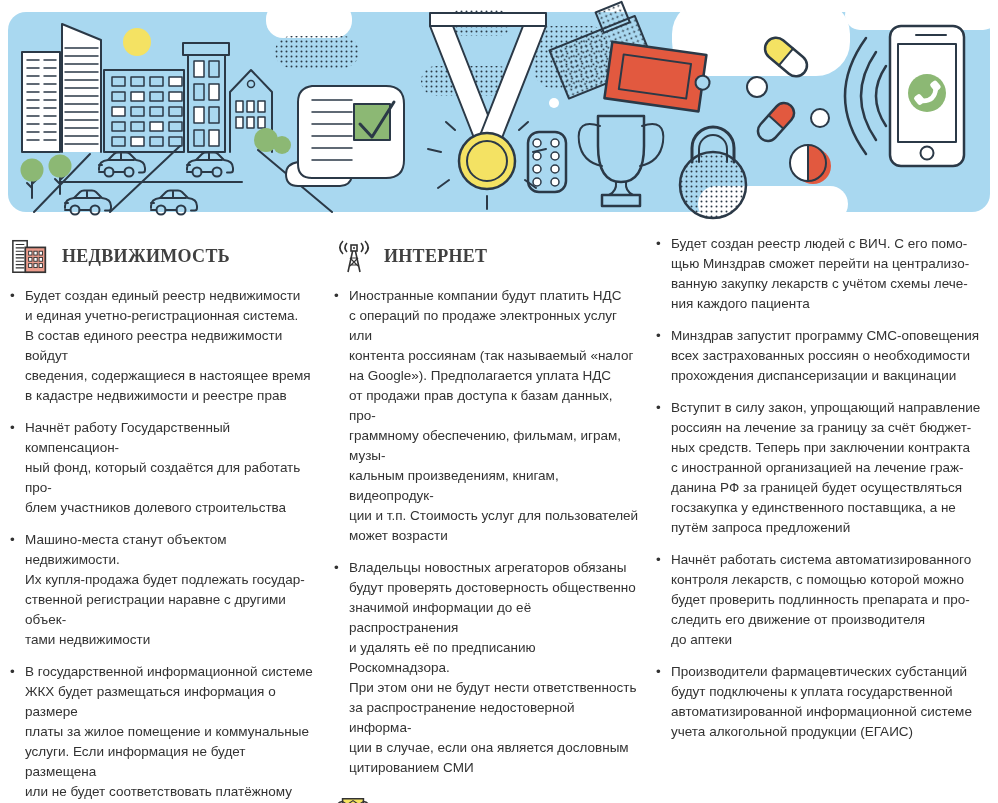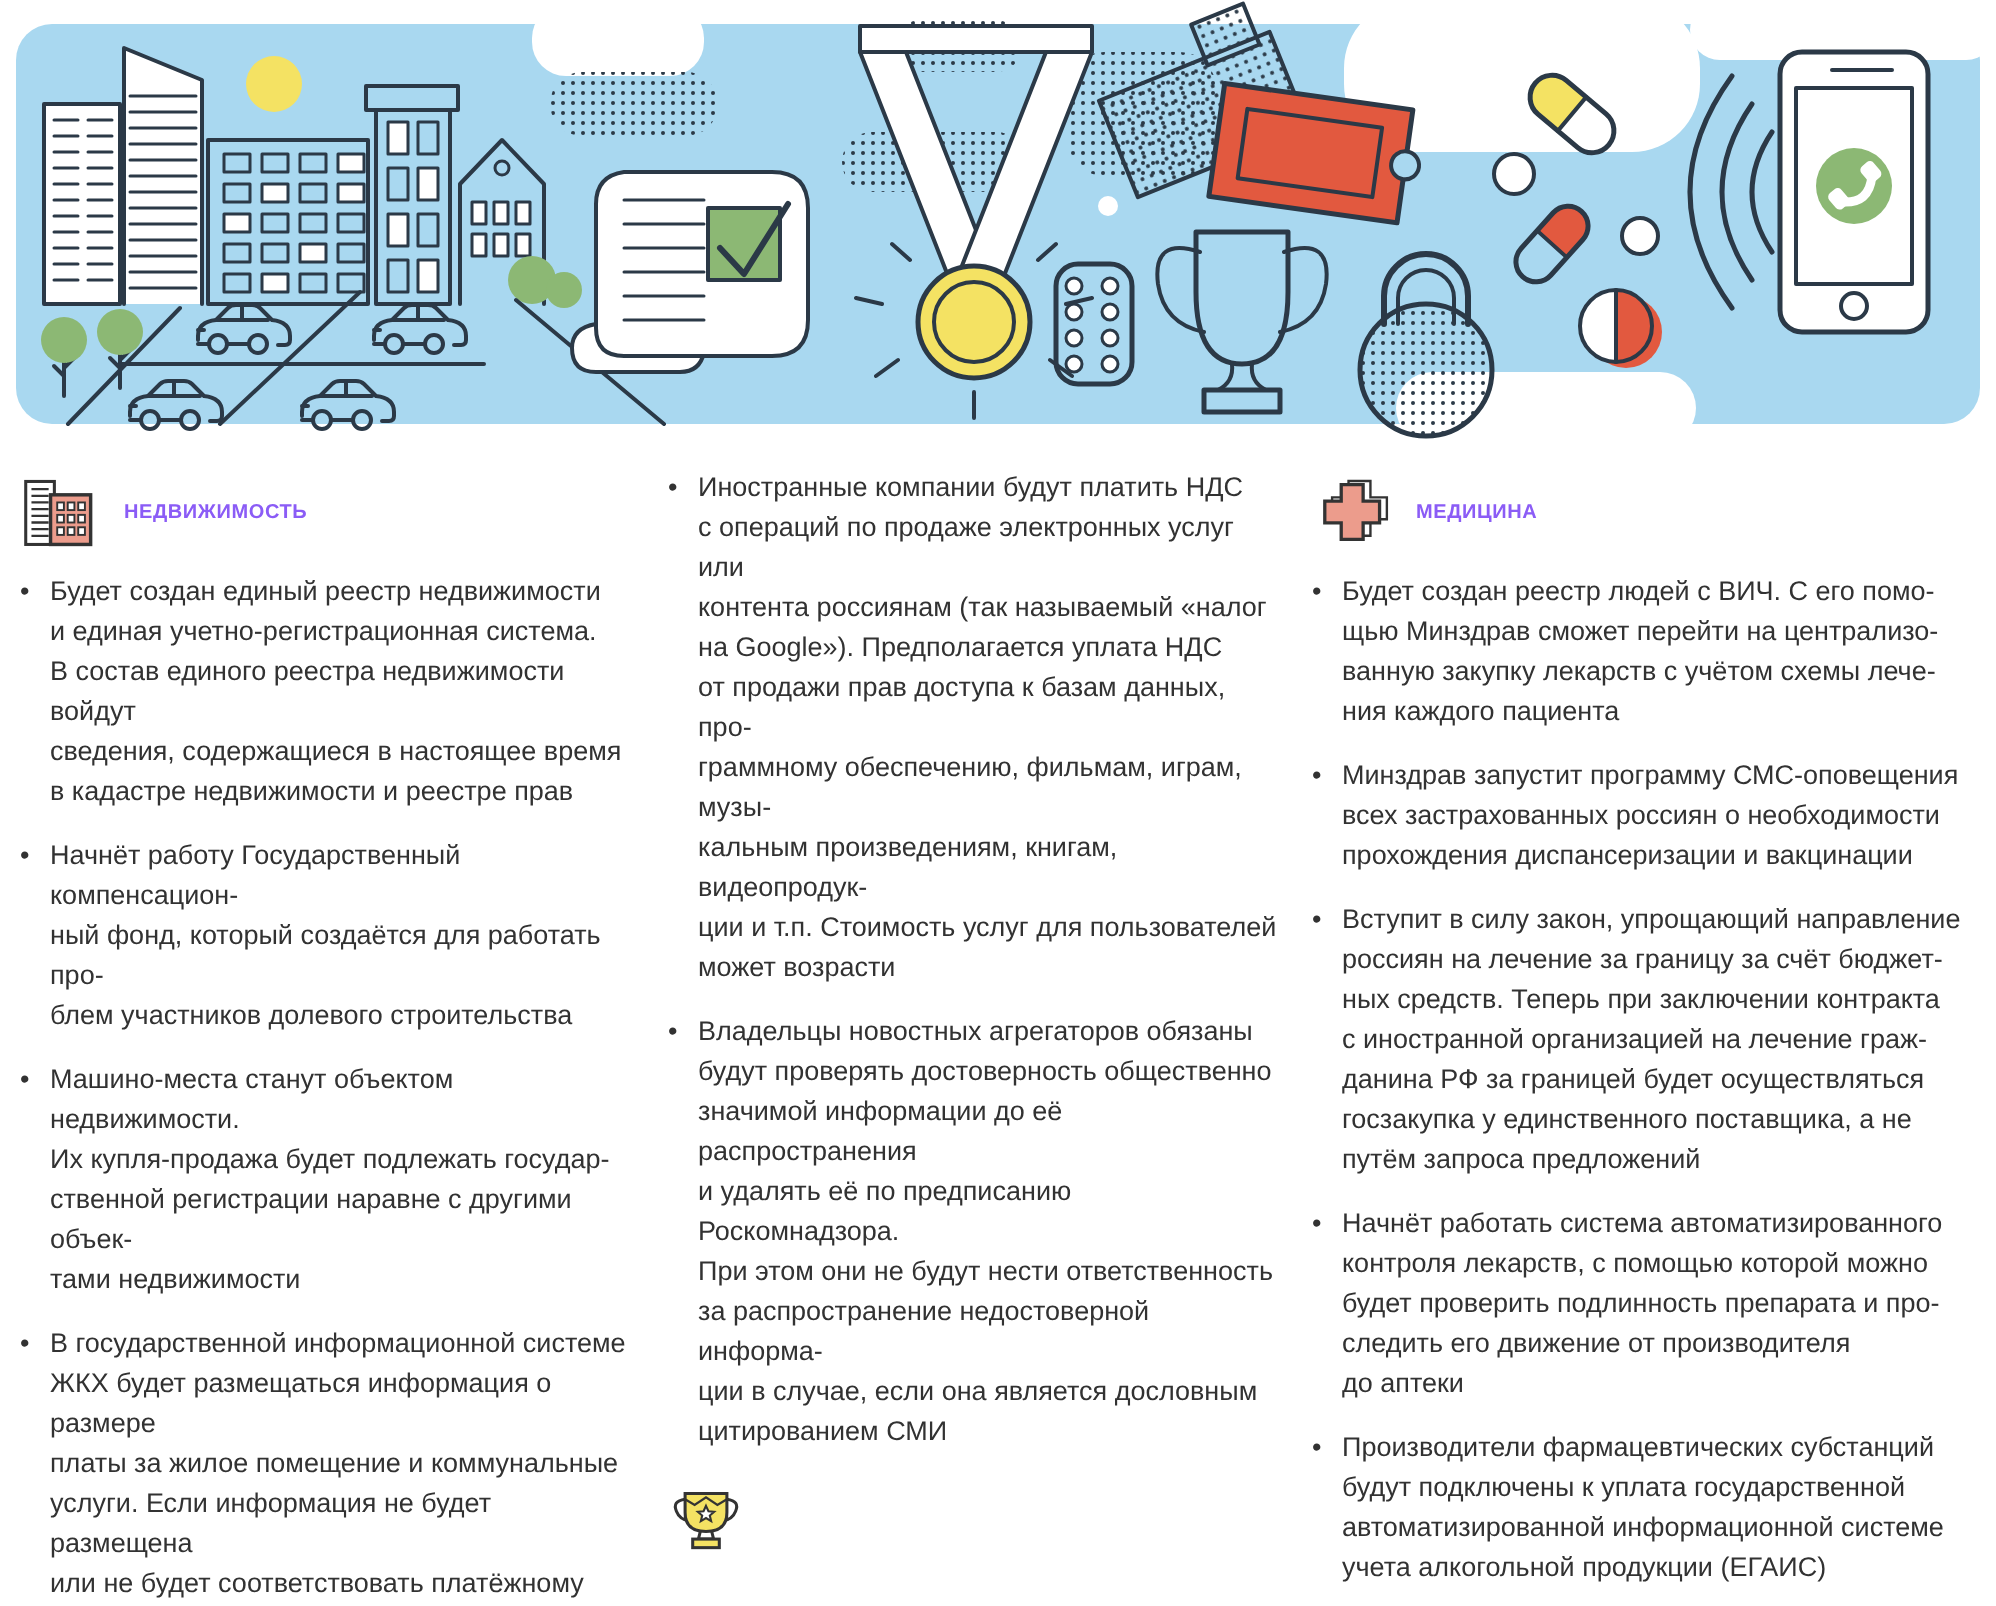--- a/index.html
+++ b/index.html
@@ -1,21 +1,21 @@
 <!DOCTYPE html>
 <html><head>
 <meta charset="utf-8">
 <style>
   html,body{margin:0;padding:0;background:#ffffff;}
   body{width:998px;height:803px;font-family:"Liberation Sans",sans-serif;overflow:hidden;}
   .banner{width:998px;height:222px;}
   .banner svg{display:block;}
   .content{display:grid;grid-template-columns:308px 306px 326px;column-gap:16px;padding:12px 6px 0 10px;}
   .section-header{display:flex;align-items:center;gap:10px;margin:2px 0 10px 0;}
-  .section-title{font-size:10px;font-weight:bold;color:#8b5cf6;letter-spacing:.3px;}
+  .section-title{font-size:18px;font-weight:bold;color:#404040;letter-spacing:.3px;font-family:Liberation Serif, serif;}
   ul.bullets{list-style:none;margin:0;padding:0;}
   ul.bullets li{display:flex;margin:0 0 12px 0;color:#323232;font-size:13.5px;line-height:20px;}
   .bullet{width:15px;flex:none;color:#323232;}
   .btext{white-space:pre-line;flex:1;}
   .sport-block{margin-top:16px;}
 </style>
 </head>
 <body>
 
 <div class="banner">
@@ -266,20 +266,30 @@
 мент будет считаться не представленным,
 а организации, не разместившие информацию
 в системе, будут нести ответственность в соот-
 ветствии с Кодексом об административных
 правонарушениях РФ</span>
         </li>
     </ul>
   </div>
 
   <div class="col">
+    <div class="section-header">
+      <svg width="40" height="40" viewBox="0 0 40 40" stroke="#333333" fill="none" stroke-width="1.6">
+        <path d="M14,36 L18.6,15 M21.4,15 L26,36"></path>
+        <path stroke-width="1.2" d="M15.8,29 h8.4 M16.8,22 h6.4 M16,30 l8,-8 M24,30 l-8,-8"></path>
+        <rect x="17" y="9" width="6" height="6" fill="#ffffff"></rect>
+        <circle cx="20" cy="12" r="1" fill="#333333" stroke="none"></circle>
+        <path d="M13,16 q-4,-4.5 0,-9 M9,18 q-6.5,-6.5 0,-13 M27,16 q4,-4.5 0,-9 M31,18 q6.5,-6.5 0,-13"></path>
+      </svg>
+      <div class="section-title">ИНТЕРНЕТ</div>
+    </div>
     <ul class="bullets">
       <li>
           <span class="bullet">•</span>
           <span class="btext">Иностранные компании будут платить НДС
 с операций по продаже электронных услуг или
 контента россиянам (так называемый «налог
 на Google»). Предполагается уплата НДС
 от продажи прав доступа к базам данных, про-
 граммному обеспечению, фильмам, играм, музы-
 кальным произведениям, книгам, видеопродук-
@@ -310,27 +320,20 @@
           <path d="M17,25 L16,29 H24 L23,25"></path>
           <rect x="13" y="29" width="14" height="4.5" fill="#F4E263"></rect>
         </svg>
 
       </div>
 
     </div>
   </div>
 
   <div class="col">
-    <div class="section-header">
-      <svg width="42" height="40" viewBox="0 0 46 40" stroke="#333333" fill="none" stroke-width="1.6">
-        <path d="M20,3 h12 v9 h9 v12 h-9 v9 h-12 v-9 h-9 v-12 h9 z" fill="#ffffff" stroke-width="1.3"></path>
-        <path d="M16,5 h12 v9 h9 v12 h-9 v9 h-12 v-9 h-9 v-12 h9 z" fill="#EC9C8C" stroke-width="1.8"></path>
-      </svg>
-      <div class="section-title">МЕДИЦИНА</div>
-    </div>
     <ul class="bullets">
       <li>
           <span class="bullet">•</span>
           <span class="btext">Будет создан реестр людей с ВИЧ. С его помо-
 щью Минздрав сможет перейти на централизо-
 ванную закупку лекарств с учётом схемы лече-
 ния каждого пациента</span>
         </li>
       <li>
           <span class="bullet">•</span>

